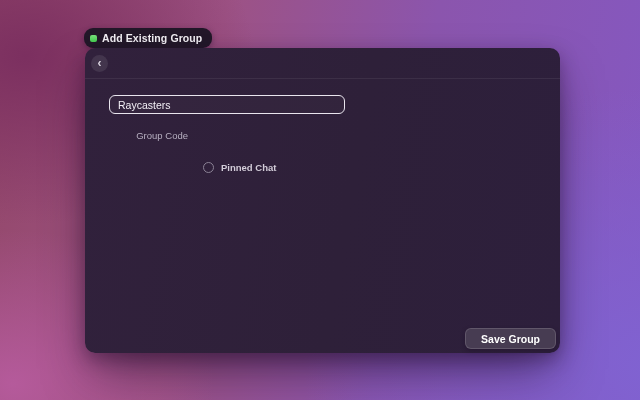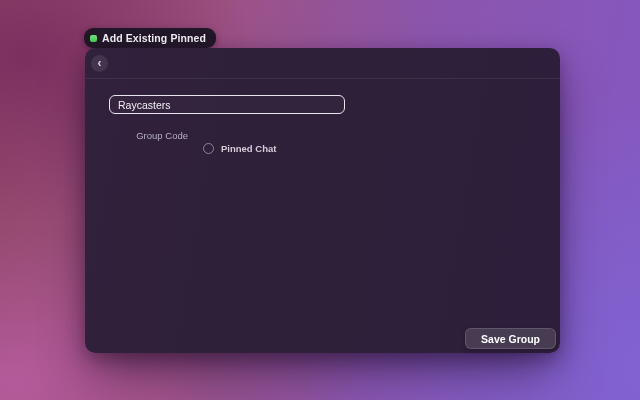--- a/index.html
+++ b/index.html
@@ -70,21 +70,21 @@
     background: rgba(255,255,255,0.02);
     border-radius: 6px; padding: 0 8px;
     color: #f2eff5; font-size: 10.5px; font-weight: 500;
     font-family: "Liberation Sans", sans-serif;
     outline: none; appearance: none;
   }
   .text-input.focused { border: 1.5px solid #e9e5ee; }
   .text-input.idle { border: 1px solid #6f6379; }
   .text-input::placeholder { color: #968da1; font-weight: 400; }
   .checkbox-row {
-    margin-top: 2px; margin-left: 118px;
+    margin-top: 21px; margin-left: 118px;
     display: flex; align-items: center; gap: 7px;
   }
   .checkbox-circle {
     width: 9px; height: 9px; border-radius: 50%;
     border: 1px solid #8b8295; background: transparent;
     flex: none; cursor: pointer;
   }
   .checkbox-label {
     color: #d3cdd9; font-size: 9.5px; font-weight: 600;
   }
@@ -99,21 +99,21 @@
     box-shadow: 0 2px 5px rgba(20,8,30,0.3);
   }
 </style>
 </head>
 <body>
 
 <div class="desktop">
 
   <div class="badge">
     <span class="dot"></span>
-    <span class="badge-label">Add Existing Pinned</span>
+    <span class="badge-label">Add Existing Group</span>
   </div>
 
   <div class="window">
 
     <div class="window-header">
       <button class="back-button">
         <span class="chev">‹</span>
       </button>
     </div>
 

